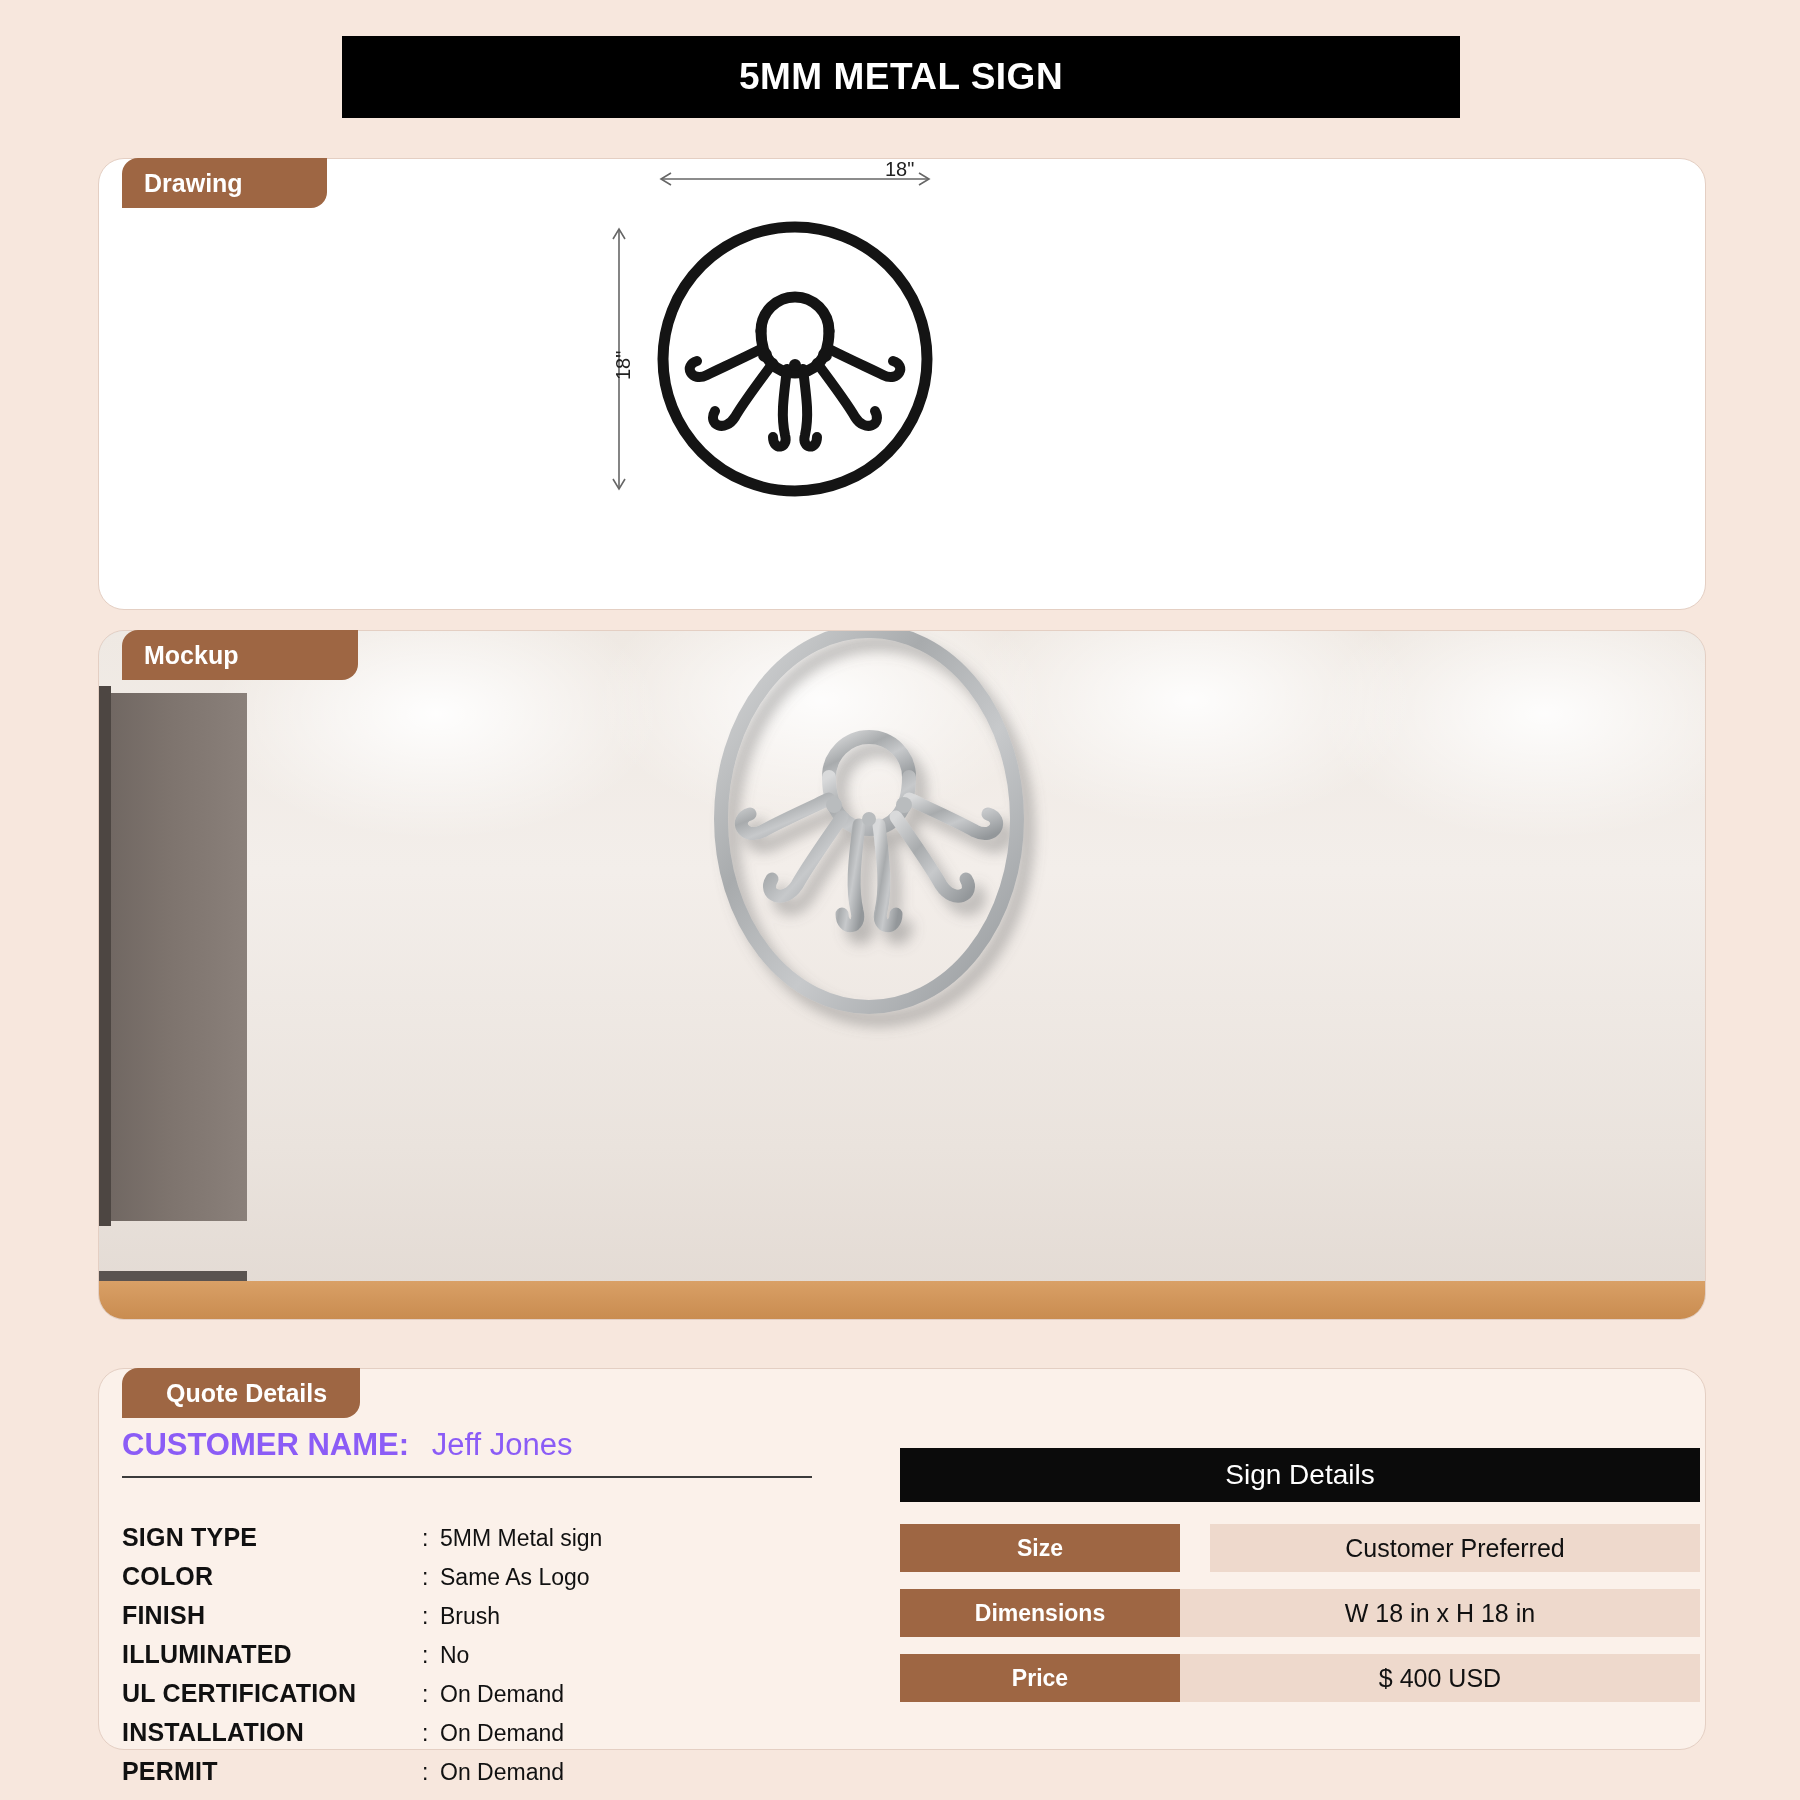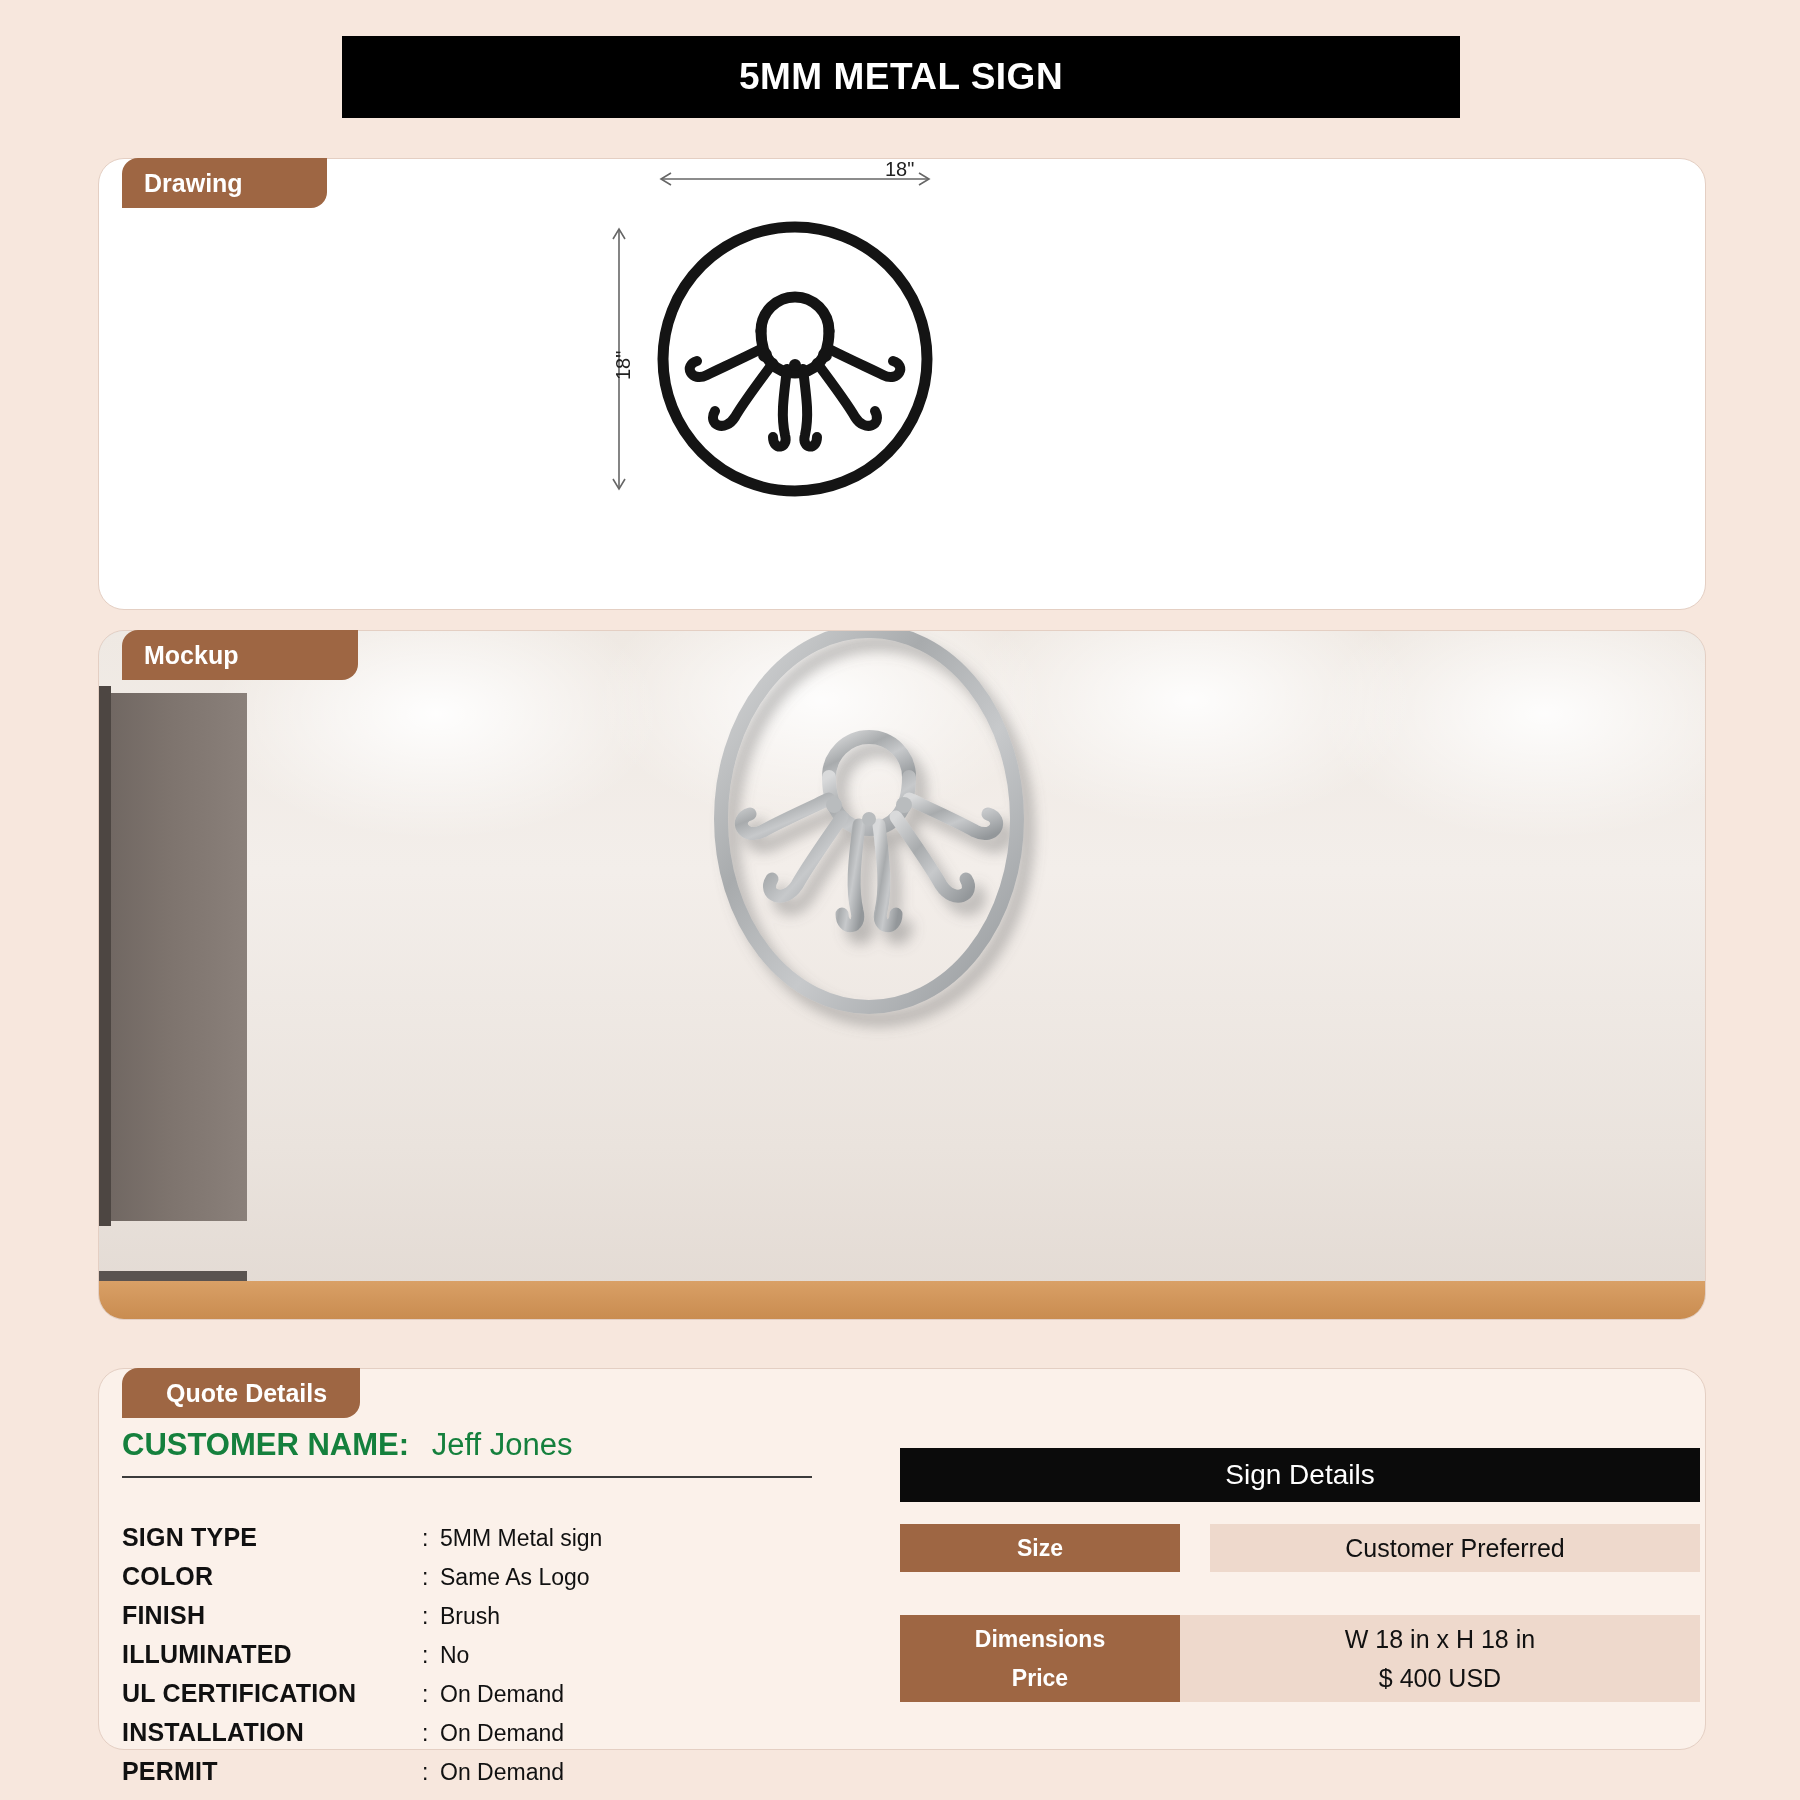--- a/index.html
+++ b/index.html
@@ -116,21 +116,21 @@
     width: 1608px; height: 382px;
   }
   #quote-tab {
     left: 98px; top: 1368px;
     width: 238px; height: 50px; padding-left: 44px;
   }
 
   .customer-name {
     position: absolute;
     left: 122px; top: 1427px;
-    font-size: 31px; font-weight: bold; color: #15803d;
+    font-size: 31px; font-weight: bold; color: #8b5cf6;
   }
   .customer-name .value { font-weight: normal; }
   .cust-underline {
     position: absolute;
     left: 122px; top: 1476px; width: 690px; height: 2px;
     background: #3b3b3b;
   }
 
   .spec-list {
     position: absolute;
@@ -159,21 +159,21 @@
     display: flex; align-items: center; justify-content: center;
   }
   .sd-header span { color: #fff; font-size: 28px; font-weight: normal; }
   .sd-row {
     position: absolute;
     left: 900px;
     width: 800px; height: 48px;
     display: flex;
   }
   .sd-row.r1 { top: 1524px; gap: 30px; }
-  .sd-row.r2 { top: 1589px; margin-top: 26px; }
+  .sd-row.r2 { top: 1589px; }
   .sd-row.r3 { top: 1654px; }
   .sd-label {
     width: 280px; height: 100%;
     background: #9e6643;
     color: #fff; font-size: 23px; font-weight: bold;
     display: flex; align-items: center; justify-content: center;
   }
   .sd-value {
     flex: 1; height: 100%;
     background: #eed9cc;

